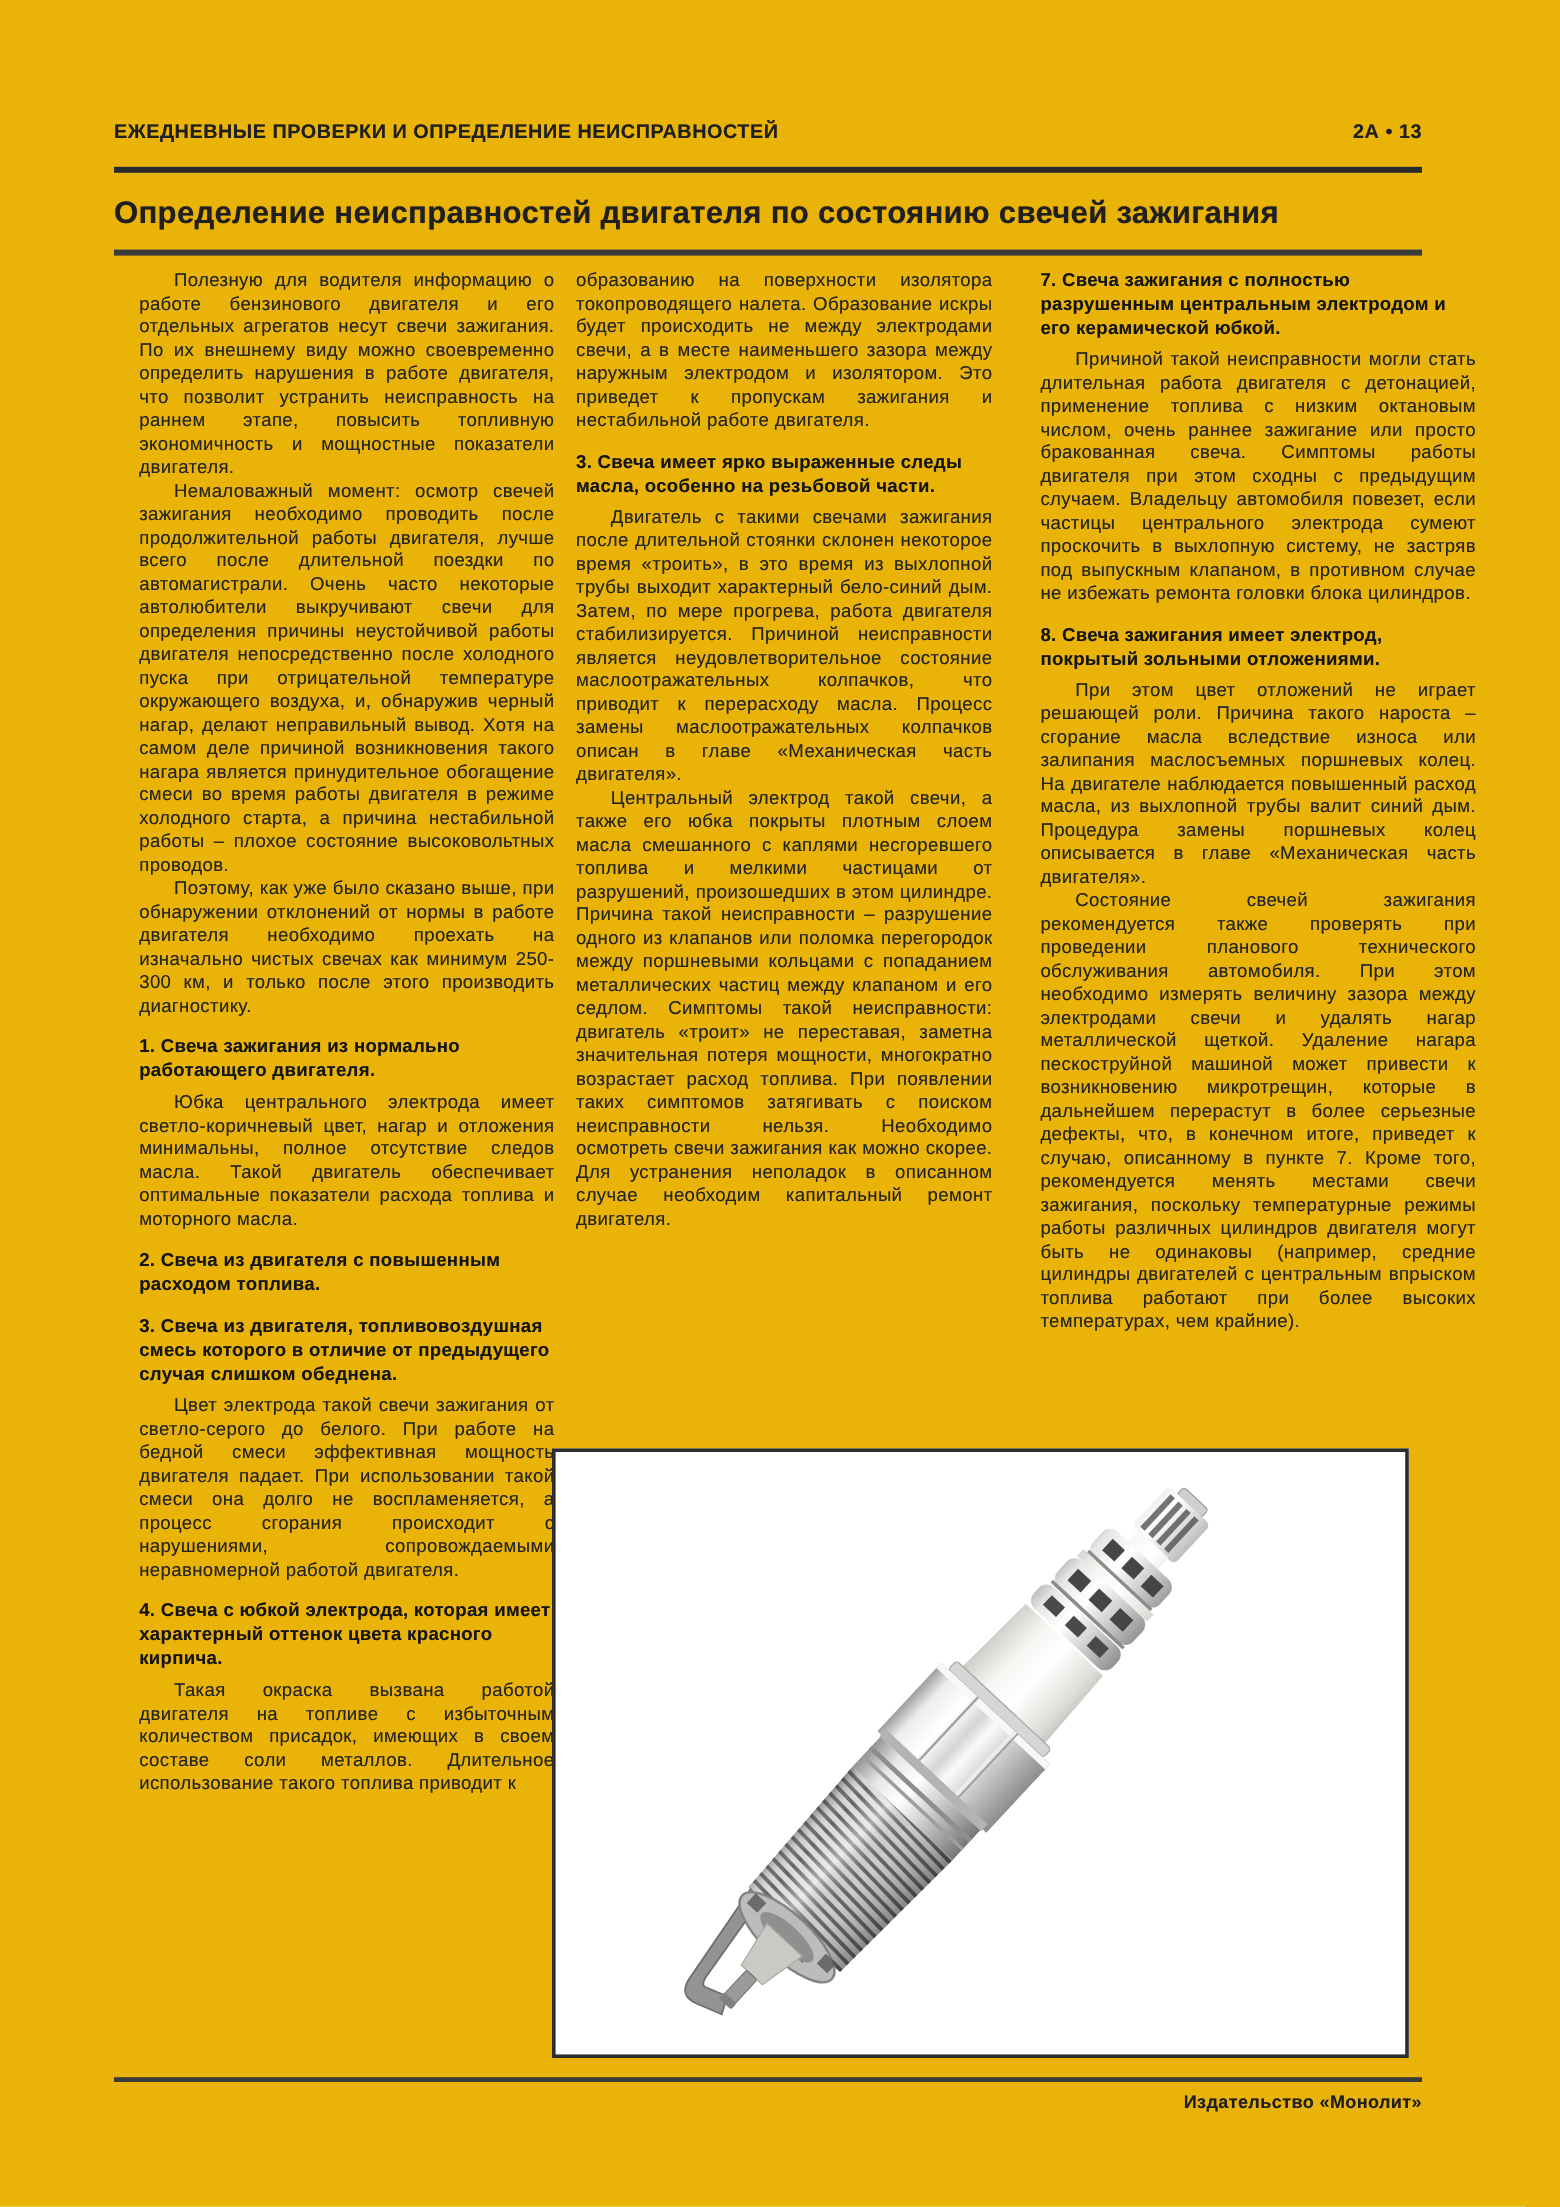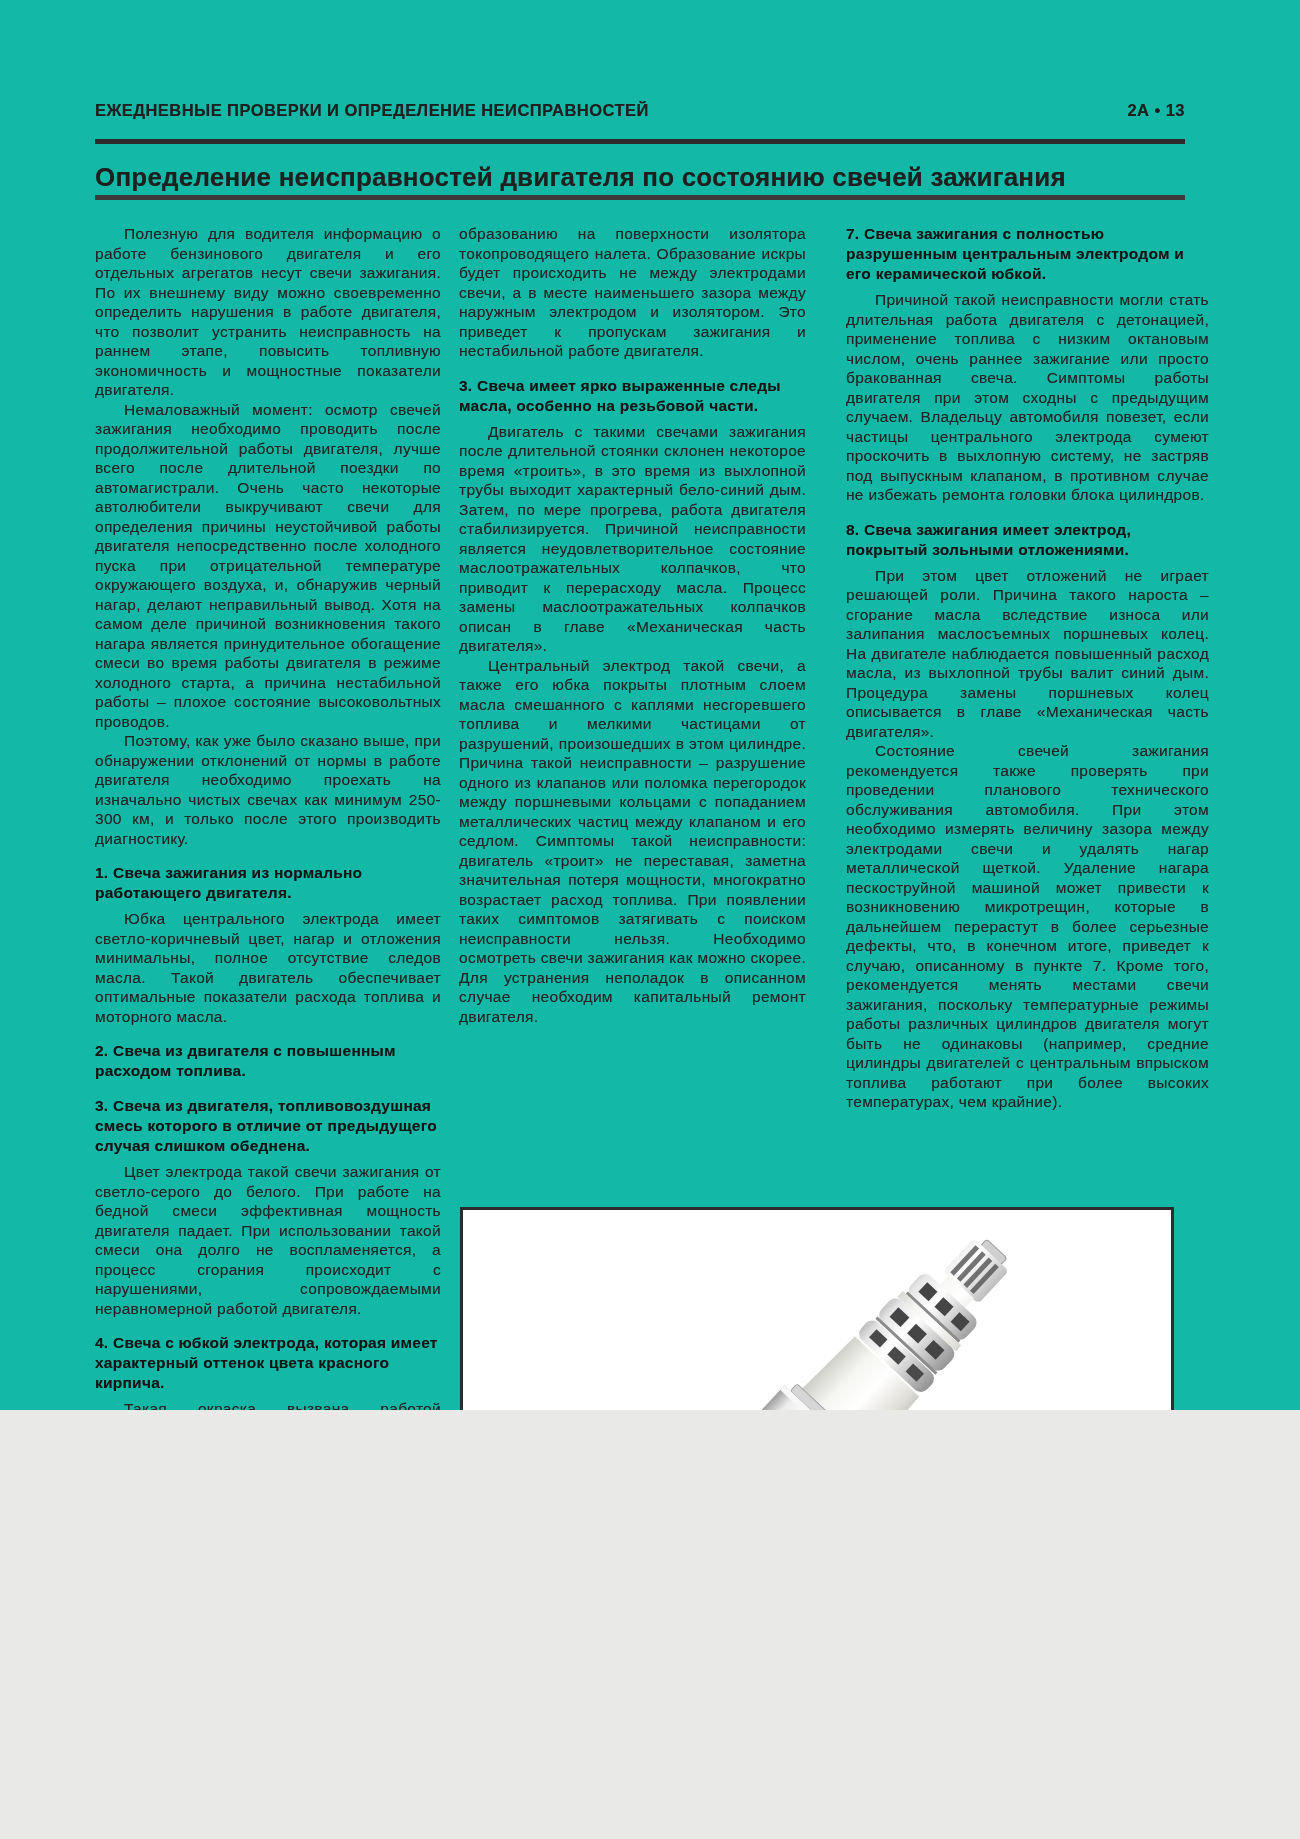--- a/index.html
+++ b/index.html
@@ -1,40 +1,40 @@
 <!DOCTYPE html>
 <html lang="ru"><head>
 <meta charset="utf-8">
 <style>
   html,body{margin:0;padding:0;background:#e9e9e7;}
   .page{
-    position:relative;width:1300px;height:1410px;margin:0 auto;
-    background:#14b8a6;overflow:hidden;color:#1f1f1f;
+    position:relative;width:1300px;height:1839px;margin:0 auto;
+    background:#eab308;overflow:hidden;color:#1f1f1f;
     font-family:"Liberation Sans","DejaVu Sans",sans-serif;
   }
   .hdr{
     position:absolute;left:95px;top:101px;width:1090px;
     display:flex;justify-content:space-between;align-items:flex-end;
     font-weight:bold;font-size:16.5px;letter-spacing:.45px;
     padding-bottom:19px;border-bottom:5px solid #2b2b2b;
     text-shadow:0 0 .5px rgba(20,20,20,.55);
   }
   .ttl{
     position:absolute;left:95px;top:162px;width:1090px;
     font-weight:bold;font-size:26px;letter-spacing:.2px;
-    padding-bottom:2px;border-bottom:5px solid #3a3a3a;
+    padding-bottom:15px;border-bottom:5px solid #3a3a3a;
     text-shadow:0 0 .6px rgba(20,20,20,.5);
     white-space:nowrap;
   }
   .col{
     position:absolute;top:224px;
     font-size:15.5px;line-height:19.5px;letter-spacing:.3px;
     text-align:justify;color:#242424;
     text-shadow:0 0 .5px rgba(40,40,40,.45);
-    hyphens:auto;overflow-wrap:break-word;
+    hyphens:auto;overflow-wrap:break-word;margin-left:21px;
   }
   #col1{left:95px;width:346px;}
   #col2{left:459px;width:347px;}
   #col3{left:846px;width:363px;}
   .col p{margin:0;text-indent:29px;}
   .col p.pc{text-indent:0;}
   .col h3{
     margin:15px 0 6px;font-size:15.5px;line-height:20px;
     letter-spacing:.25px;text-align:left;color:#141414;
   }

